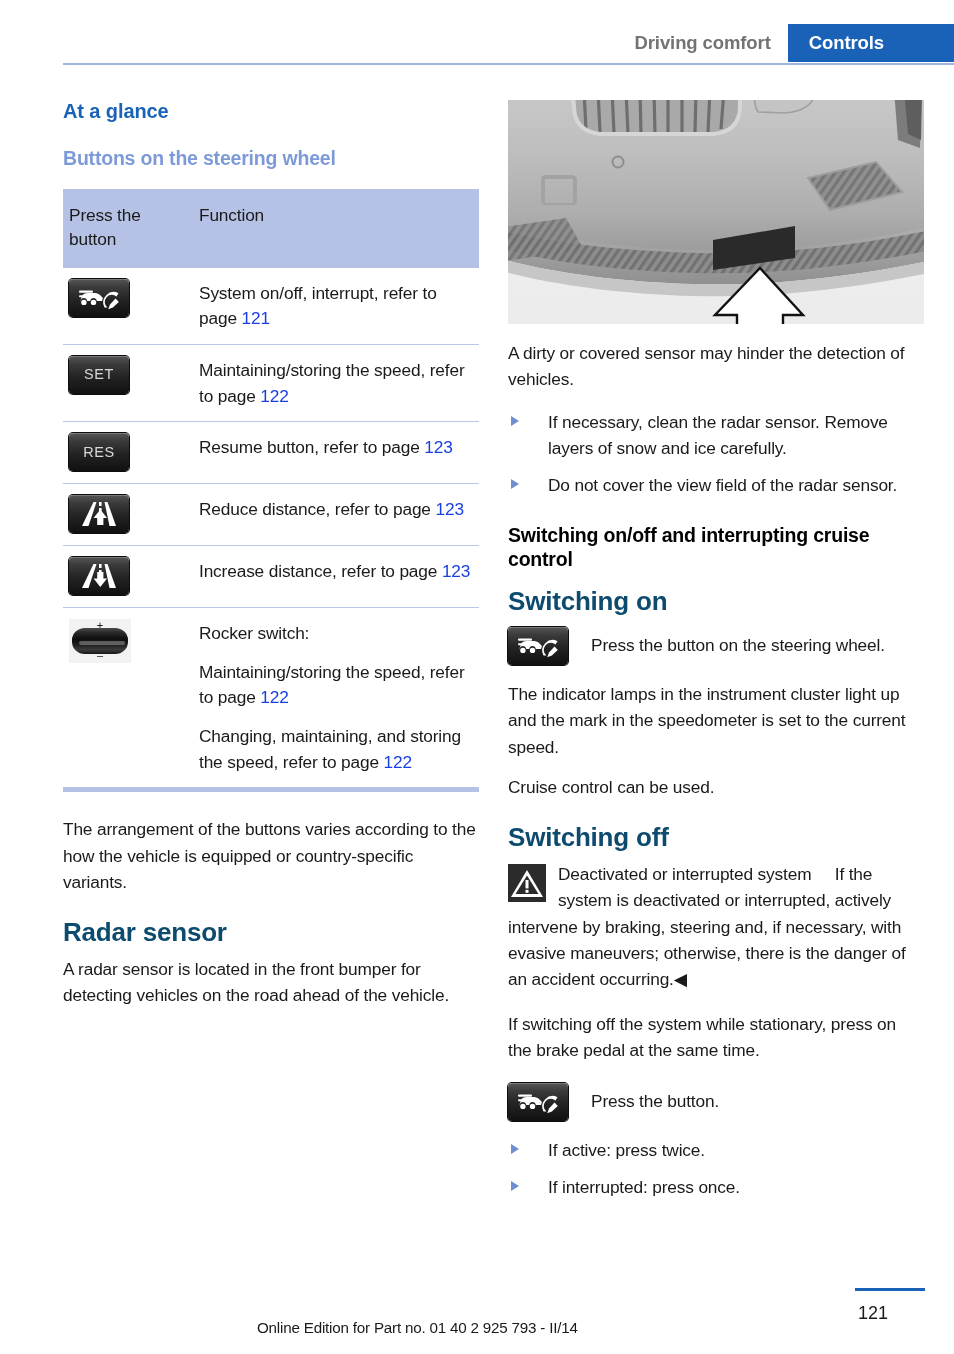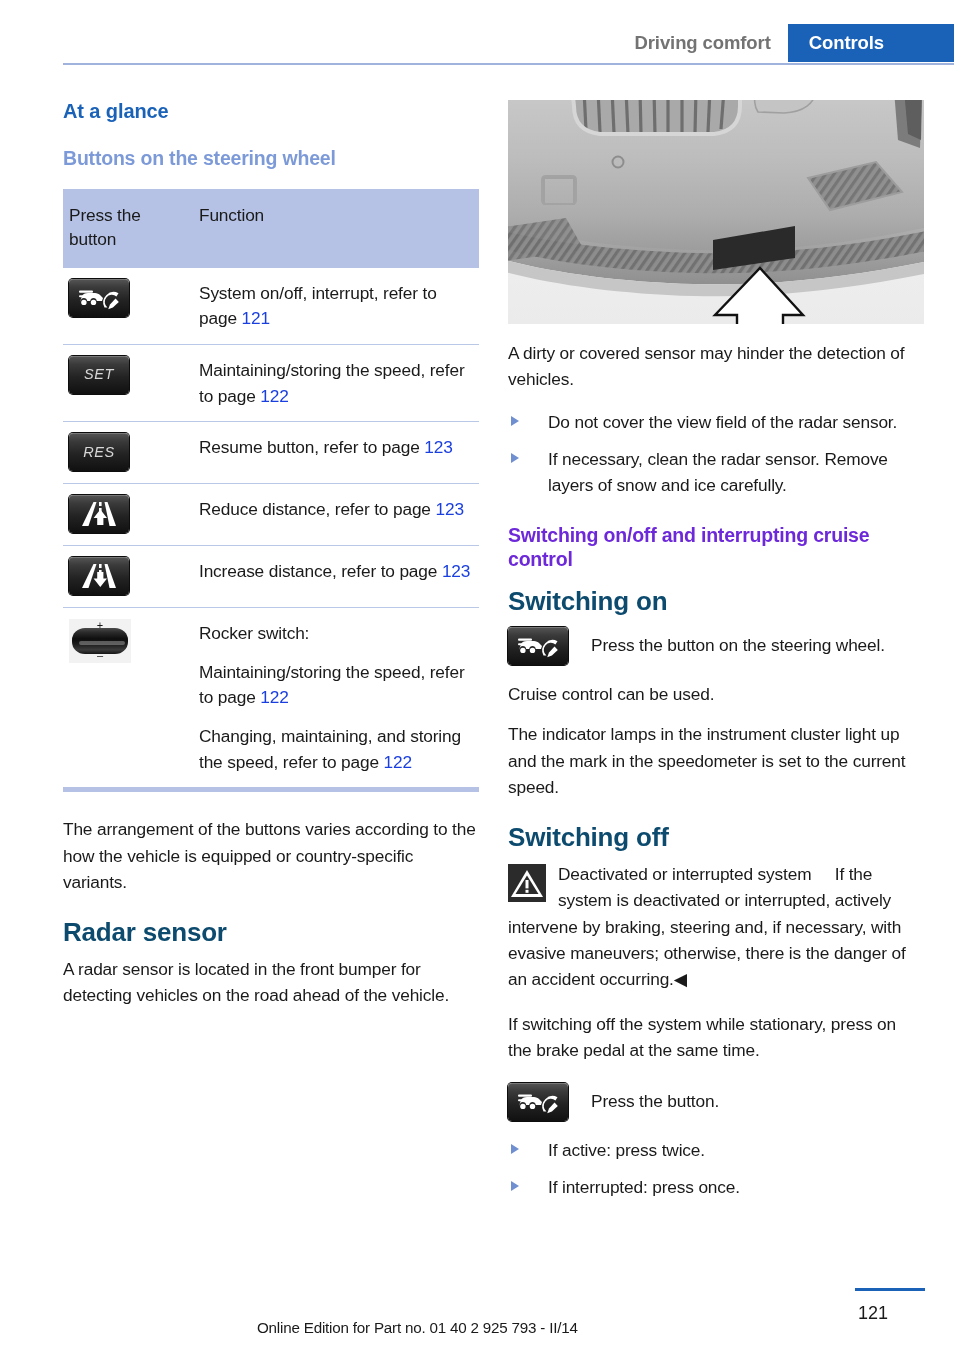--- a/index.html
+++ b/index.html
@@ -83,21 +83,21 @@
     font-size: 19.5px;
     font-weight: bold;
     color: #7d9ad8;
     letter-spacing: -0.2px;
     line-height: 1.22;
   }
   h2.h-sub-dark {
     margin: 26px 0 14px 0;
     font-size: 19.5px;
     font-weight: bold;
-    color: #6d28d9;
+    color: #000000;
     letter-spacing: -0.2px;
     line-height: 1.22;
   }
   h3.h-minor {
     margin: 22px 0 8px 0;
     font-size: 26px;
     font-weight: bold;
     color: #0c4a6e;
     letter-spacing: -0.2px;
   }
@@ -162,21 +162,20 @@
     display: flex;
     align-items: center;
     justify-content: center;
     position: relative;
   }
   .icon-btn .lbl {
     color: #d8d8d8;
     font-size: 14.5px;
     letter-spacing: 0.6px;
     font-family: "Liberation Sans", sans-serif;
-    font-style: italic;
   }
   .icon-btn svg { display: block; }
 
   
   .rocker-wrap {
     width: 62px;
     height: 44px;
     position: relative;
     background: #f2f2f2;
   }
@@ -512,25 +511,25 @@
 
       <path d="M252 168 L295 215 L275 215 L275 300 L229 300 L229 215 L207 215 Z" fill="#ffffff" stroke="#111111" stroke-width="2.4" stroke-linejoin="miter"></path>
     </svg>
   </div>
 
   <p class="body" style="margin-top:16px;">A dirty or covered sensor may hinder the detection of vehicles.</p>
 
   <ul class="tri-list">
     <li>
       <span class="tri"></span>
-      <span>Do not cover the view field of the radar sensor.</span>
+      <span>If necessary, clean the radar sensor. Remove layers of snow and ice carefully.</span>
     </li>
     <li>
       <span class="tri"></span>
-      <span>If necessary, clean the radar sensor. Remove layers of snow and ice carefully.</span>
+      <span>Do not cover the view field of the radar sensor.</span>
     </li>
   </ul>
 
   <h2 class="h-sub-dark">Switching on/off and interrupting cruise control</h2>
 
   <h3 class="h-minor" style="margin-top:14px;">Switching on</h3>
 
   <div class="icon-row">
     <div class="icon-cell">
       <div class="icon-btn">
@@ -543,22 +542,22 @@
             <rect x="1" y="10.2" width="10" height="2.1" rx="1"></rect>
             <path d="M26.5 22.5 A10.5 10.5 0 0 1 40.5 8.2 L38.4 11.4 A7 7 0 0 0 29.4 22.5 Z"></path>
             <path d="M37.5 13.5 L32 19.6 L30.2 24.3 L34.9 22.5 L40.8 17 Z"></path>
           </g>
         </svg>
       </div>
     </div>
     <div class="icon-text">Press the button on the steering wheel.</div>
   </div>
 
+  <p class="body">The indicator lamps in the instrument cluster light up and the mark in the speedometer is set to the current speed.</p>
   <p class="body">Cruise control can be used.</p>
-  <p class="body">The indicator lamps in the instrument cluster light up and the mark in the speedometer is set to the current speed.</p>
 
   <h3 class="h-minor">Switching off</h3>
 
   <div class="warn-block">
     <div class="warn-icon">
       <svg width="38" height="38" viewBox="0 0 38 38" aria-hidden="true">
         <rect x="0" y="0" width="38" height="38" fill="#2b2b2b"></rect>
         <path d="M19 6 L35 33 L3 33 Z" fill="#ffffff"></path>
         <path d="M19 11.5 L30.5 30 L7.5 30 Z" fill="#2b2b2b"></path>
         <rect x="17.5" y="16" width="3" height="8.4" fill="#ffffff"></rect>

